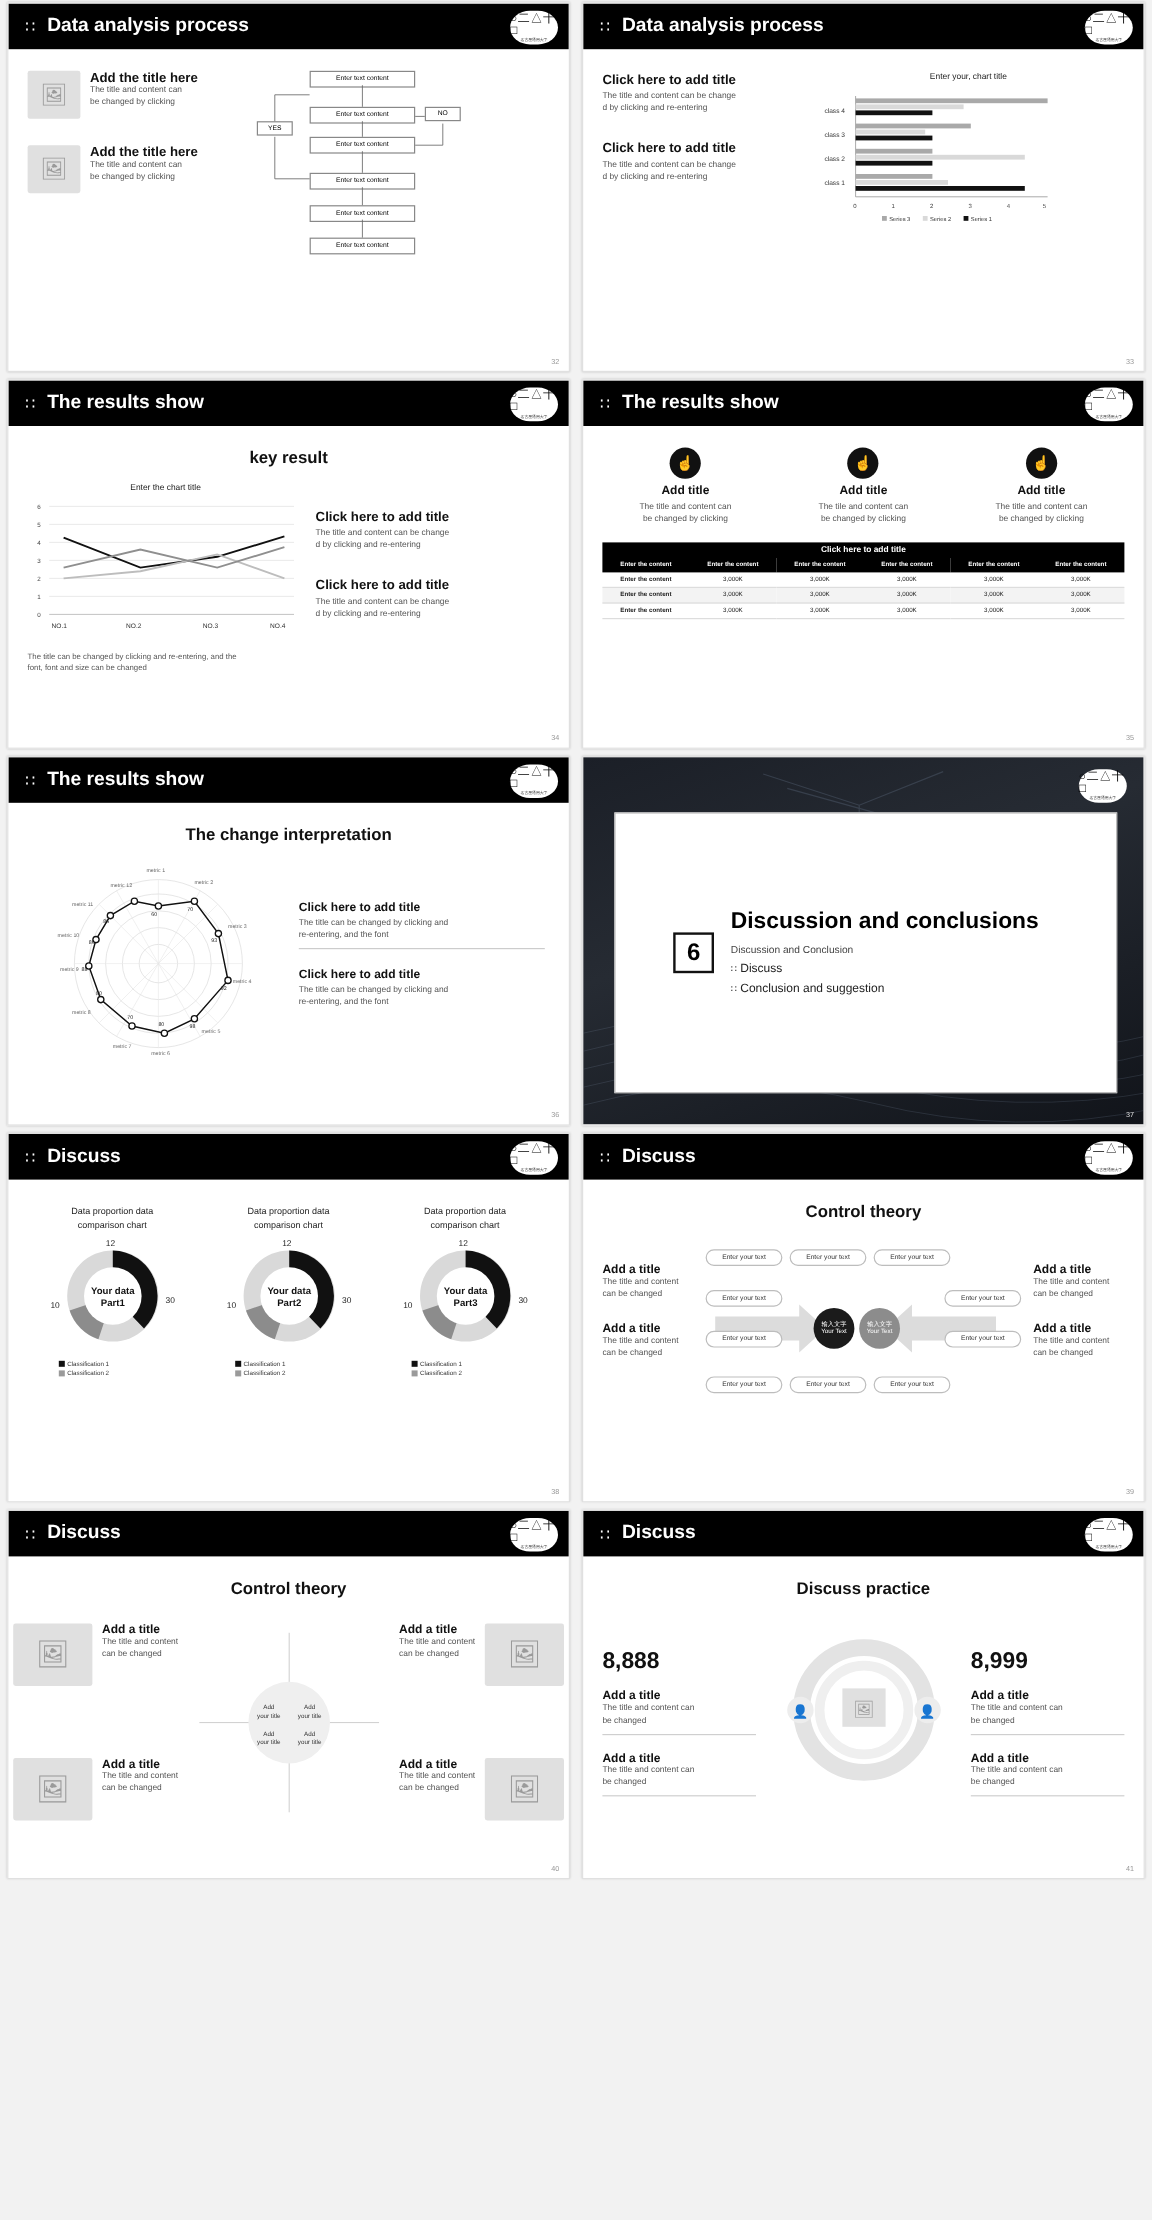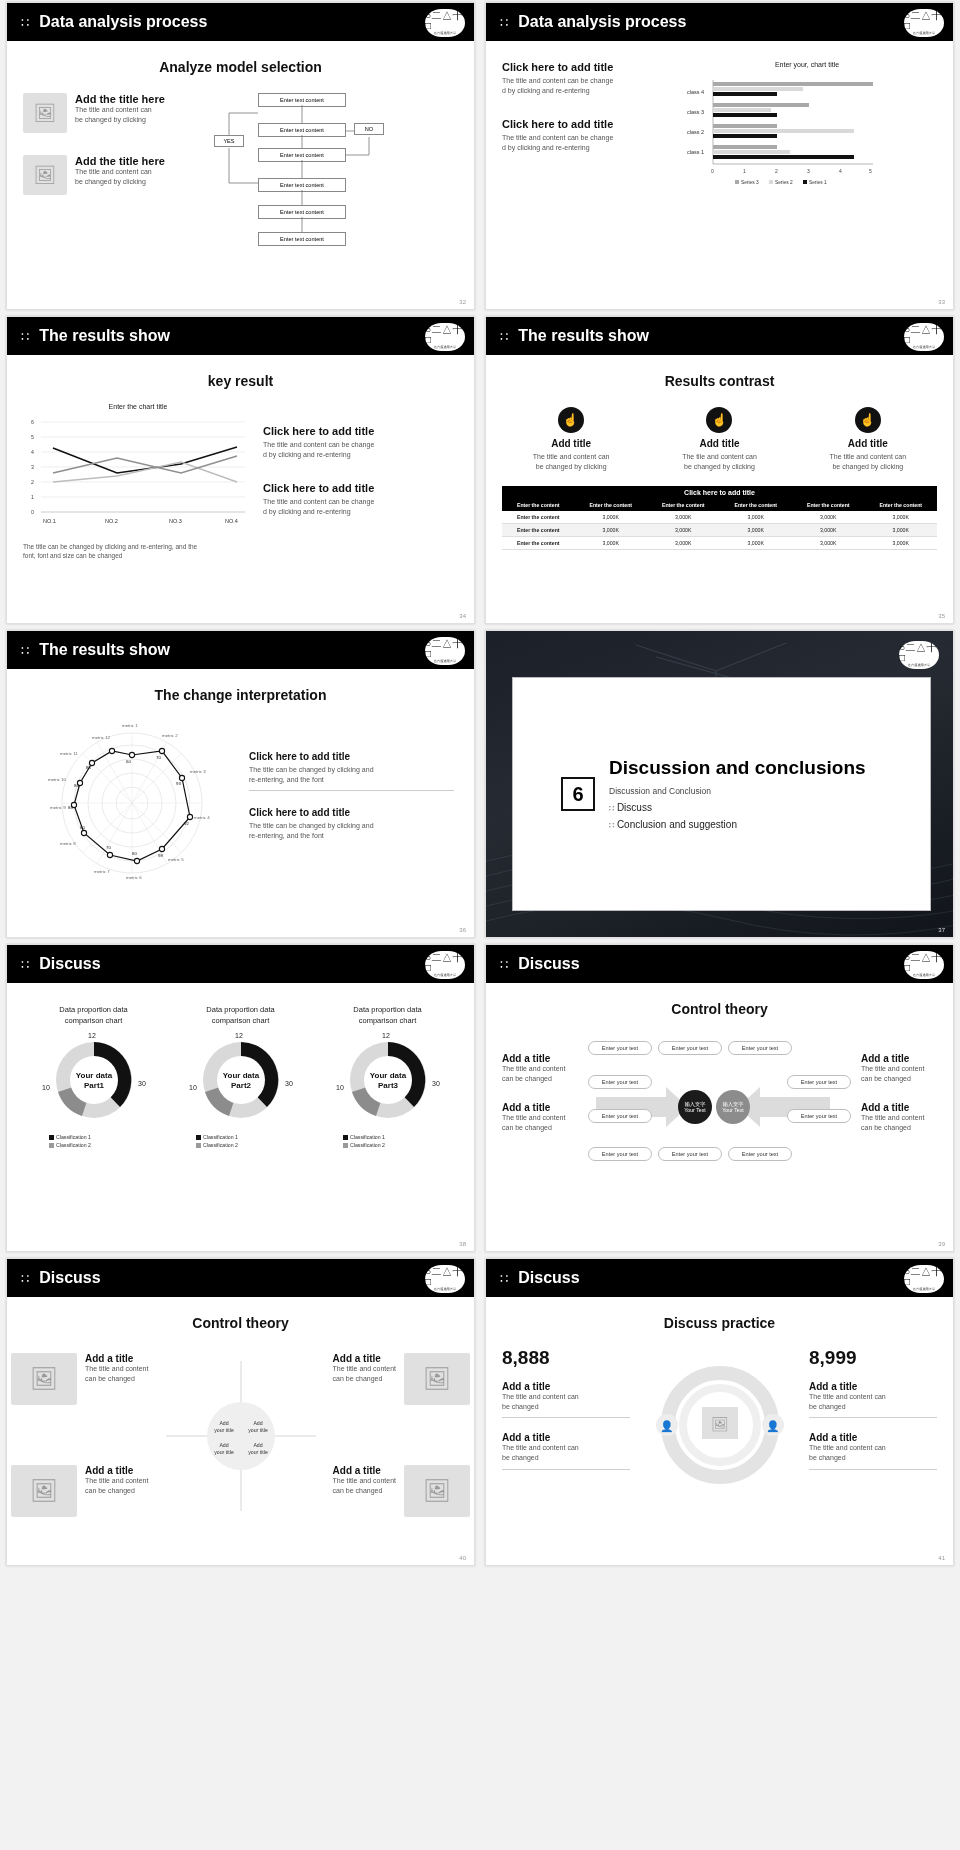--- a/index.html
+++ b/index.html
@@ -137,21 +137,20 @@
 
   <div class="slide">
     <div class="bar">
       <span class="dots">∷</span>
       <span class="bar-title">Data analysis process</span>
       <span class="logo">
         <span class="glyphs">○二△十□</span>
         <span class="sub">名古屋通用大学</span>
       </span>
     </div>
-    <div class="slide-title">Analyze model selection</div>
     <div class="body" style="display:flex; gap:8px; margin-top:18px;">
       <div style="width:175px;">
         <div style="display:flex; gap:8px; align-items:flex-start;">
           <div class="imgph">🖼</div>
           <div>
             <div class="txt-h">Add the title here</div>
             <div class="txt-b" style="white-space:pre-line;">The title and content can
 be changed by clicking</div>
           </div>
         </div>
@@ -328,21 +327,20 @@
 
   <div class="slide">
     <div class="bar">
       <span class="dots">∷</span>
       <span class="bar-title">The results show</span>
       <span class="logo">
         <span class="glyphs">○二△十□</span>
         <span class="sub">名古屋通用大学</span>
       </span>
     </div>
-    <div class="slide-title">Results contrast</div>
     <div class="body" style="margin-top:18px;">
       <div style="display:flex; gap:10px;">
         <div style="flex:1; text-align:center;">
           <div class="circle-badge">☝</div>
           <div class="txt-h2" style="margin-top:5px;">Add title</div>
           <div class="txt-b" style="white-space:pre-line; margin-top:3px;">The title and content can
 be changed by clicking</div>
         </div>
         <div style="flex:1; text-align:center;">
           <div class="circle-badge">☝</div>
@@ -748,21 +746,21 @@
   <div class="slide">
     <div class="bar">
       <span class="dots">∷</span>
       <span class="bar-title">Discuss</span>
       <span class="logo">
         <span class="glyphs">○二△十□</span>
         <span class="sub">名古屋通用大学</span>
       </span>
     </div>
     <div class="slide-title">Discuss practice</div>
-    <div class="body" style="display:flex; gap:6px; margin-top:16px;">
+    <div class="body" style="display:flex; gap:6px; margin-top:16px;align-items:flex-end;">
       <div style="width:128px;">
         <div class="bignum">8,888</div>
         <div style="margin-top:12px;">
           <div class="txt-h2">Add a title</div>
           <div class="txt-b" style="white-space:pre-line;">The title and content can
 be changed</div>
           <div class="uline"></div>
         </div>
         <div style="margin-top:14px;">
           <div class="txt-h2">Add a title</div>

